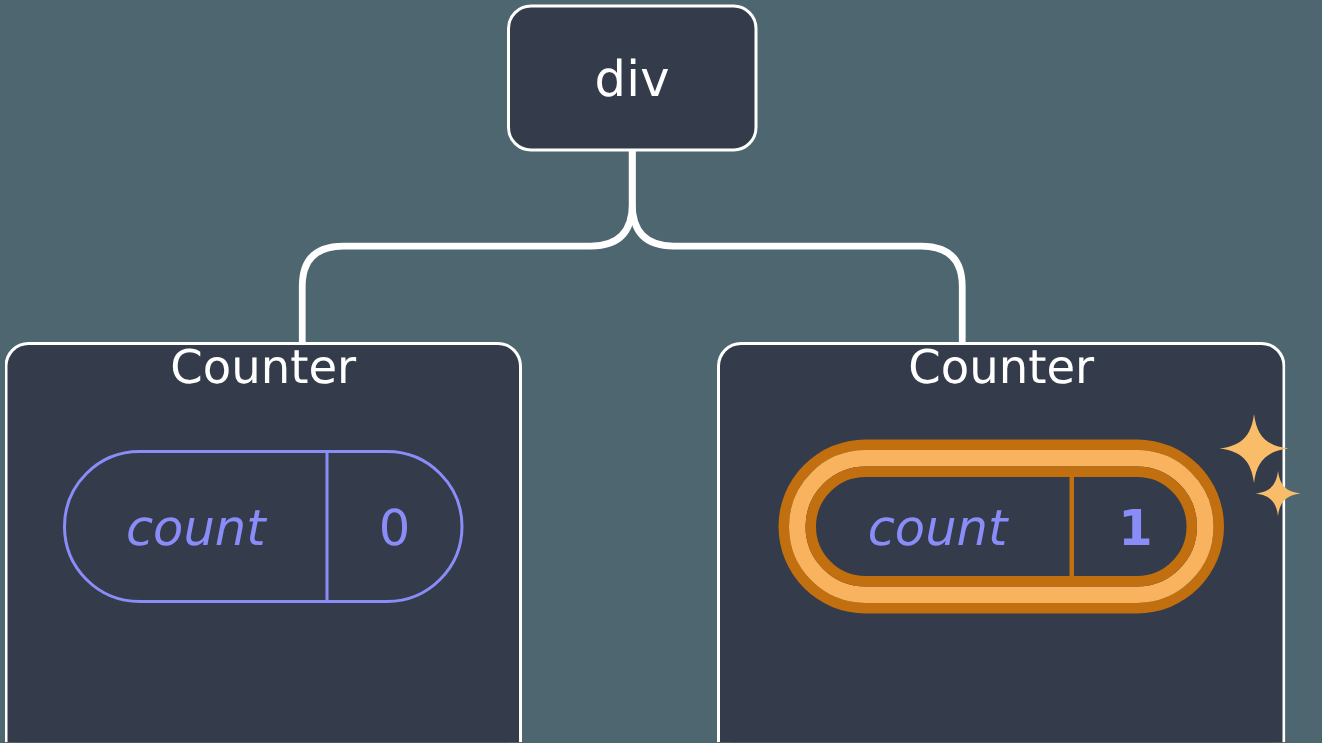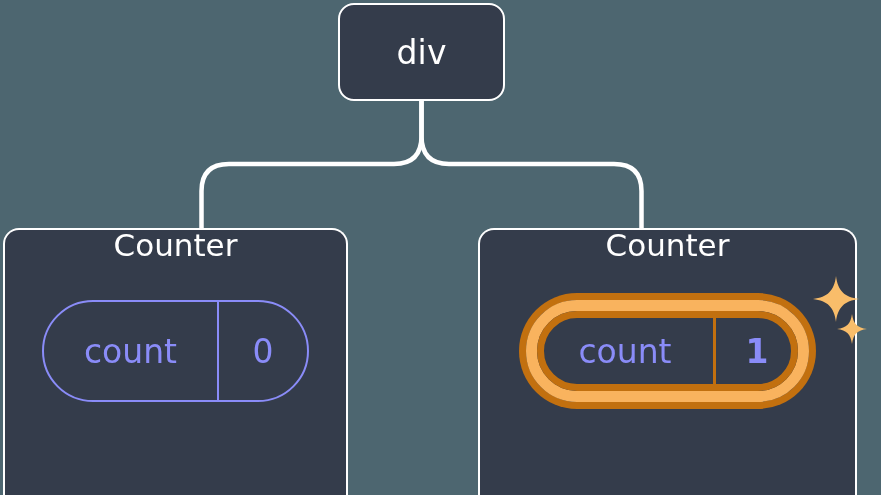--- a/index.html
+++ b/index.html
@@ -131,20 +131,21 @@
   }
 
   .pill-key {
     flex: 1 1 auto;
     display: flex;
     align-items: center;
     justify-content: center;
     font-size: 33px;
     padding: 0 6px;
     white-space: nowrap;
+    font-style: italic;
   }
   .pill-divider {
     flex: 0 0 auto;
     align-self: stretch;
   }
   .pill-val {
     flex: 0 0 auto;
     width: 88px;
     display: flex;
     align-items: center;

